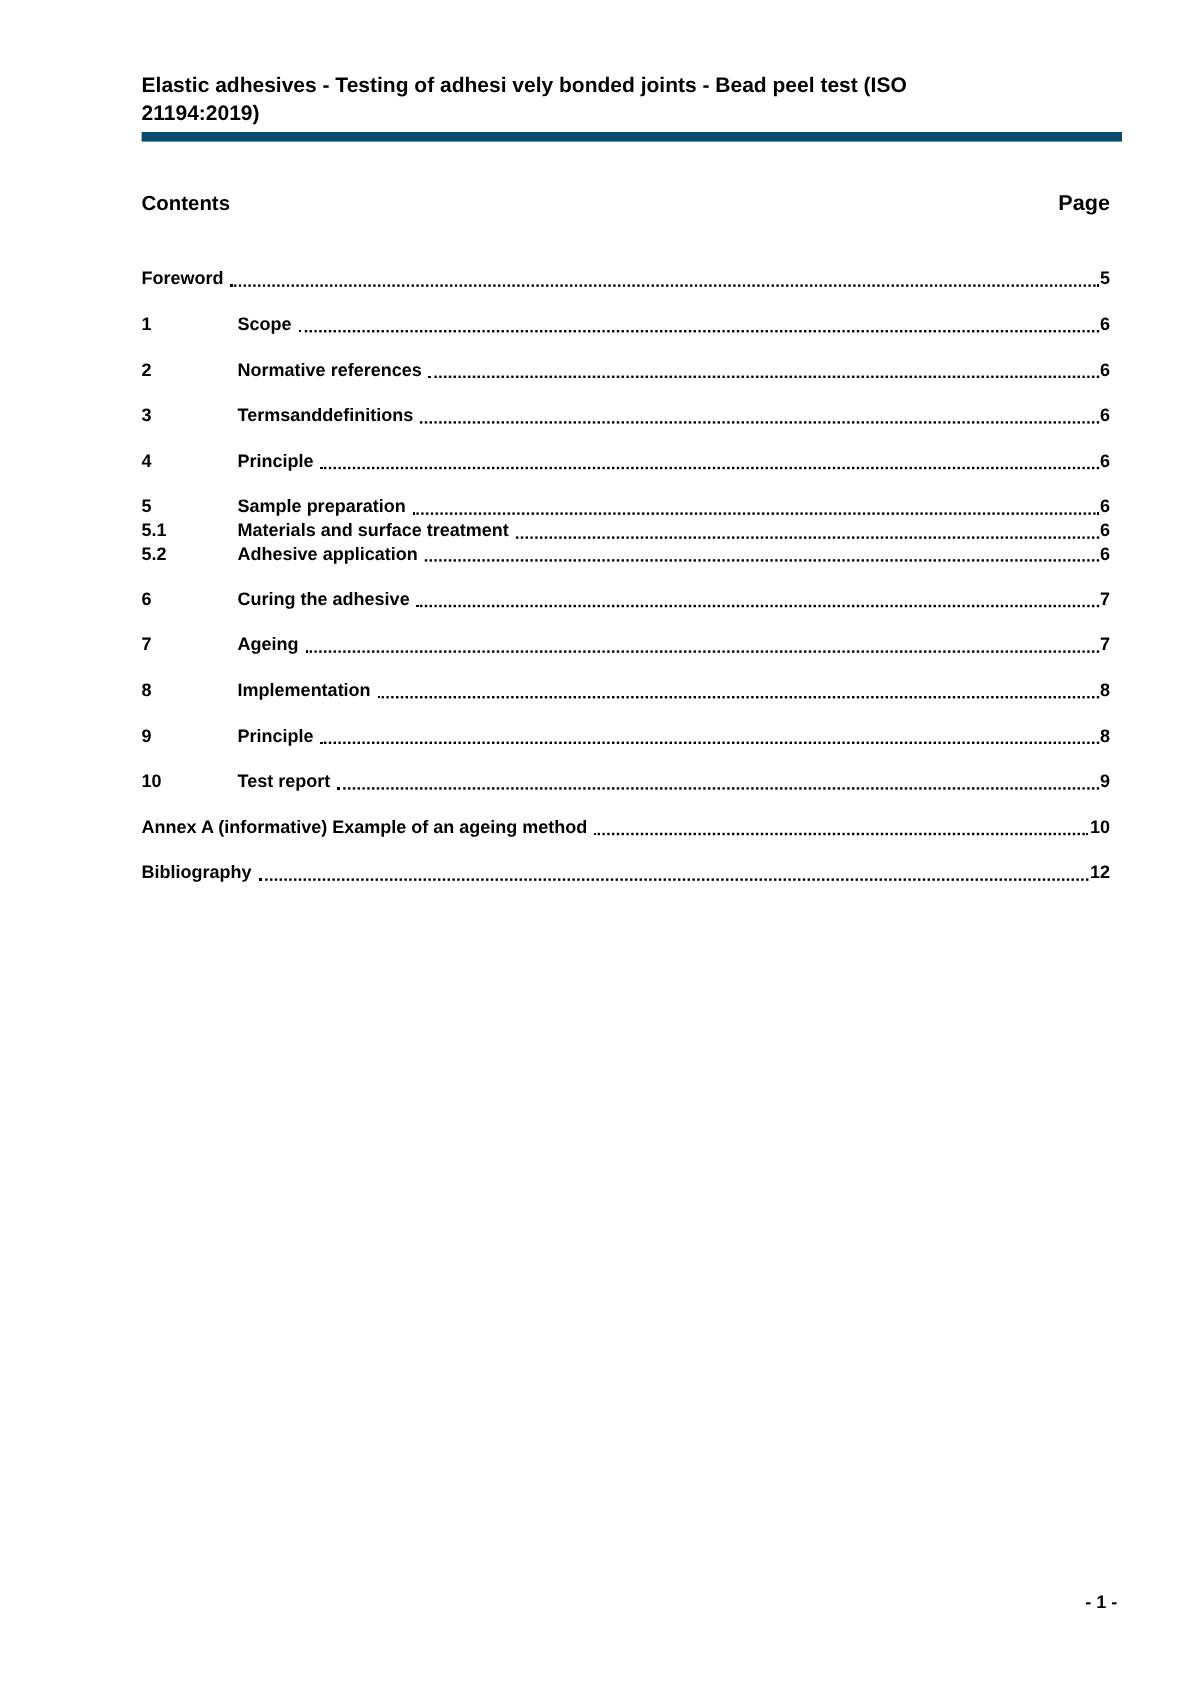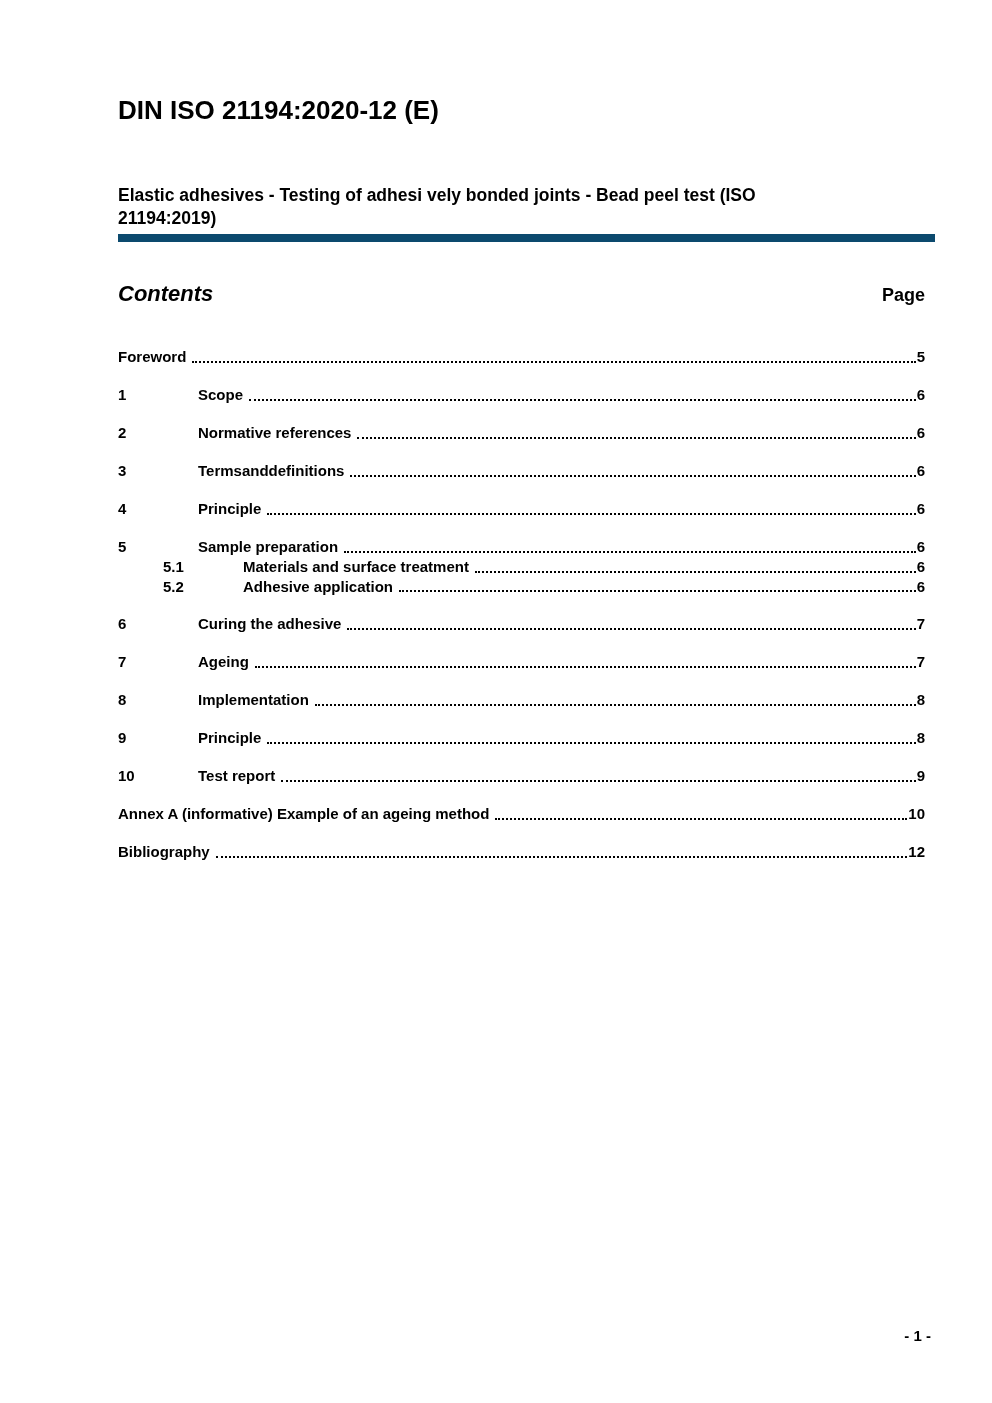--- a/index.html
+++ b/index.html
@@ -37,23 +37,22 @@
     border-bottom: 8px solid #0c4a6e;
   }
   .contents-row {
     display: flex;
     justify-content: space-between;
     align-items: baseline;
     margin-top: 40px;
     padding-right: 10px;
   }
   .contents-heading {
-    font-size: 22px;
+    font-size: 17px;
     line-height: 24px;
-    font-style: italic;
   }
   .page-label {
     font-size: 18px;
   }
   .toc {
     margin-top: 41px;
     font-size: 15px;
     padding-right: 10px;
   }
   .toc-row {
@@ -62,21 +61,20 @@
     line-height: 20px;
     margin-top: 18px;
     justify-content: center;
   }
   .toc-row:first-child {
     margin-top: 0;
   }
   .toc-row.sub {
     margin-top: 0;
     line-height: 19.5px;
-    margin-left: 45px;
   }
   .toc-num {
     flex: 0 0 80px;
     width: 80px;
   }
   .toc-title {
     white-space: nowrap;
   }
   .leader {
     flex: 1 1 auto;
@@ -93,21 +91,20 @@
     right: 61px;
     font-size: 15px;
   }
 </style>
 </head>
 <body>
 
 <div class="page">
   <div class="content">
 
-    <div class="doc-title">DIN ISO 21194:2020-12 (E)</div>
 
     <div class="doc-subtitle">
       <div>Elastic adhesives - Testing of adhesi vely bonded joints - Bead peel test (ISO</div>
       <div>21194:2019)</div>
     </div>
 
     <div class="contents-row">
       <div class="contents-heading">Contents</div>
       <div class="page-label">Page</div>
     </div>

